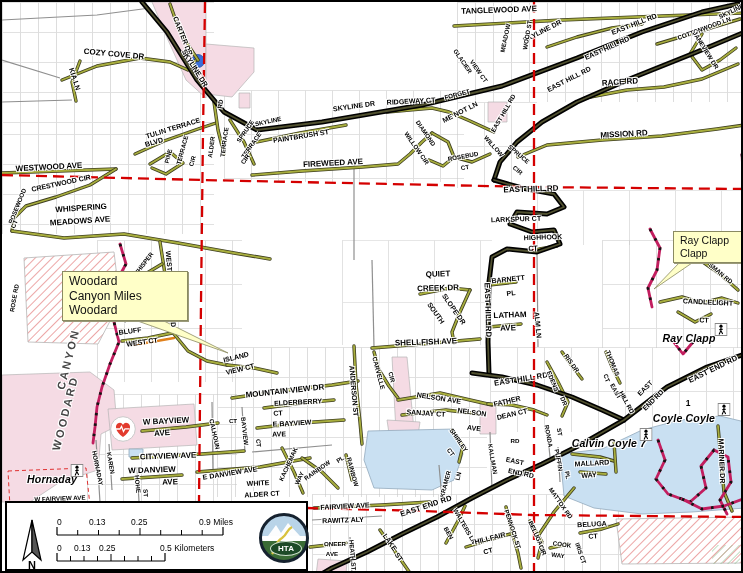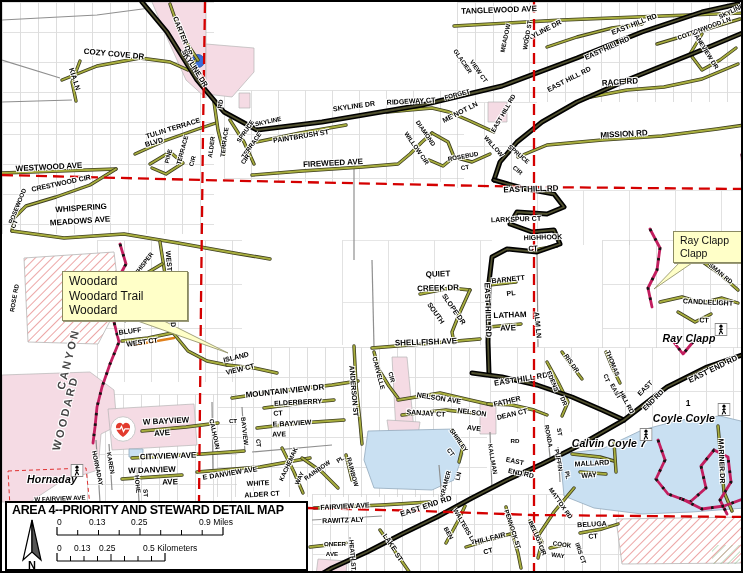--- a/index.html
+++ b/index.html
@@ -489,31 +489,30 @@
           </svg></div>
         <div class="hiker" style="left: 75px; top: 470px;"><svg width="13" height="13" viewBox="0 0 13 13">
             <rect x="0.5" y="0.5" width="12" height="12" fill="#fff" stroke="#888"></rect>
             <circle cx="6.5" cy="3.2" r="1.6" fill="#000"></circle>
             <path d="M6.5 4.8 L6.3 7.6 M6.3 7.6 L4.6 11.5 M6.3 7.6 L8.2 11 M4.8 6.6 L8.3 6.2" stroke="#000" stroke-width="1.1" fill="none"></path>
           </svg></div>
       </div>
 
     <div class="callout" style="left:60px;top:269px;width:112px;font-size:12px;">
       <div class="cl-line">Woodard</div>
-      <div class="cl-line">Woodard Trail</div>
+      <div class="cl-line">Canyon Miles</div>
       <div class="cl-line">Woodard</div>
     </div>
     <div class="callout" style="left:671px;top:229px;width:56px;font-size:10.5px;">
       <div class="cl-line">Ray Clapp</div>
       <div class="cl-line">Clapp</div>
     </div>
   </div>
 
   <div class="legend">
-    <div class="legend-title">AREA 4--PRIORITY AND STEWARD DETAIL MAP</div>
     <svg class="compass" width="34" height="52" viewBox="0 0 34 52">
       <polygon points="17,2 8,42 17,34" fill="#ffffff" stroke="#000" stroke-width="1.2"></polygon>
       <polygon points="17,2 26,42 17,34" fill="#555555" stroke="#000" stroke-width="1.2"></polygon>
       <text x="13" y="51" font-size="11" font-weight="bold" font-family="Liberation Sans, sans-serif">N</text>
     </svg>
     <div class="scale" style="left:48px;top:14px;width:176px;">
       <span class="tick-label" style="left:2px;">0</span>
       <span class="tick-label" style="left:34px;">0.13</span>
       <span class="tick-label" style="left:76px;">0.25</span>
       <span class="tick-label" style="left:144px;">0.9 Miles</span>
@@ -527,28 +526,35 @@
         <line x1="105.7" y1="4" x2="105.7" y2="9" stroke="#000"></line>
           <line x1="126.5" y1="4" x2="126.5" y2="9" stroke="#000"></line>
         <line x1="147.2" y1="4" x2="147.2" y2="9" stroke="#000"></line>
           <line x1="168" y1="1" x2="168" y2="9" stroke="#000" stroke-width="1.2"></line>
       </svg>
     </div>
     <div class="scale" style="left:48px;top:40px;width:176px;">
       <span class="tick-label" style="left:2px;">0</span>
       <span class="tick-label" style="left:19px;">0.13</span>
       <span class="tick-label" style="left:44px;">0.25</span>
-      <span class="tick-label" style="left:88px;">0.5 Kilometers</span>
+      <span class="tick-label" style="left:105px;">0.5 Kilometers</span>
       <svg width="114" height="12">
         <line x1="2" y1="9" x2="110" y2="9" stroke="#000" stroke-width="1.2"></line>
         <line x1="2" y1="1" x2="2" y2="9" stroke="#000" stroke-width="1.2"></line>
         <line x1="15.5" y1="4" x2="15.5" y2="9" stroke="#000"></line>
           <line x1="29" y1="4" x2="29" y2="9" stroke="#000"></line>
         <line x1="42.5" y1="4" x2="42.5" y2="9" stroke="#000"></line>
           <line x1="56" y1="2" x2="56" y2="9" stroke="#000"></line>
         <line x1="69.5" y1="4" x2="69.5" y2="9" stroke="#000"></line>
           <line x1="83" y1="4" x2="83" y2="9" stroke="#000"></line>
         <line x1="96.5" y1="4" x2="96.5" y2="9" stroke="#000"></line>
           <line x1="110" y1="1" x2="110" y2="9" stroke="#000" stroke-width="1.2"></line>
       </svg>
     </div>
+    <div class="logo">
+      <svg width="44" height="44" viewBox="0 0 44 44">
+        <path d="M6 20 L14 9 L19 17 L26 7 L38 20 Z" fill="#ffffff" opacity="0.95"></path>
+        <path d="M10 38 C 16 30 13 26 20 22 C 26 18 24 14 30 11" stroke="#d8c23e" stroke-width="2.4" fill="none"></path>
+      </svg>
+      <div class="band">HTA</div>
+    </div>
   </div>
 </div>
 
 </body></html>

